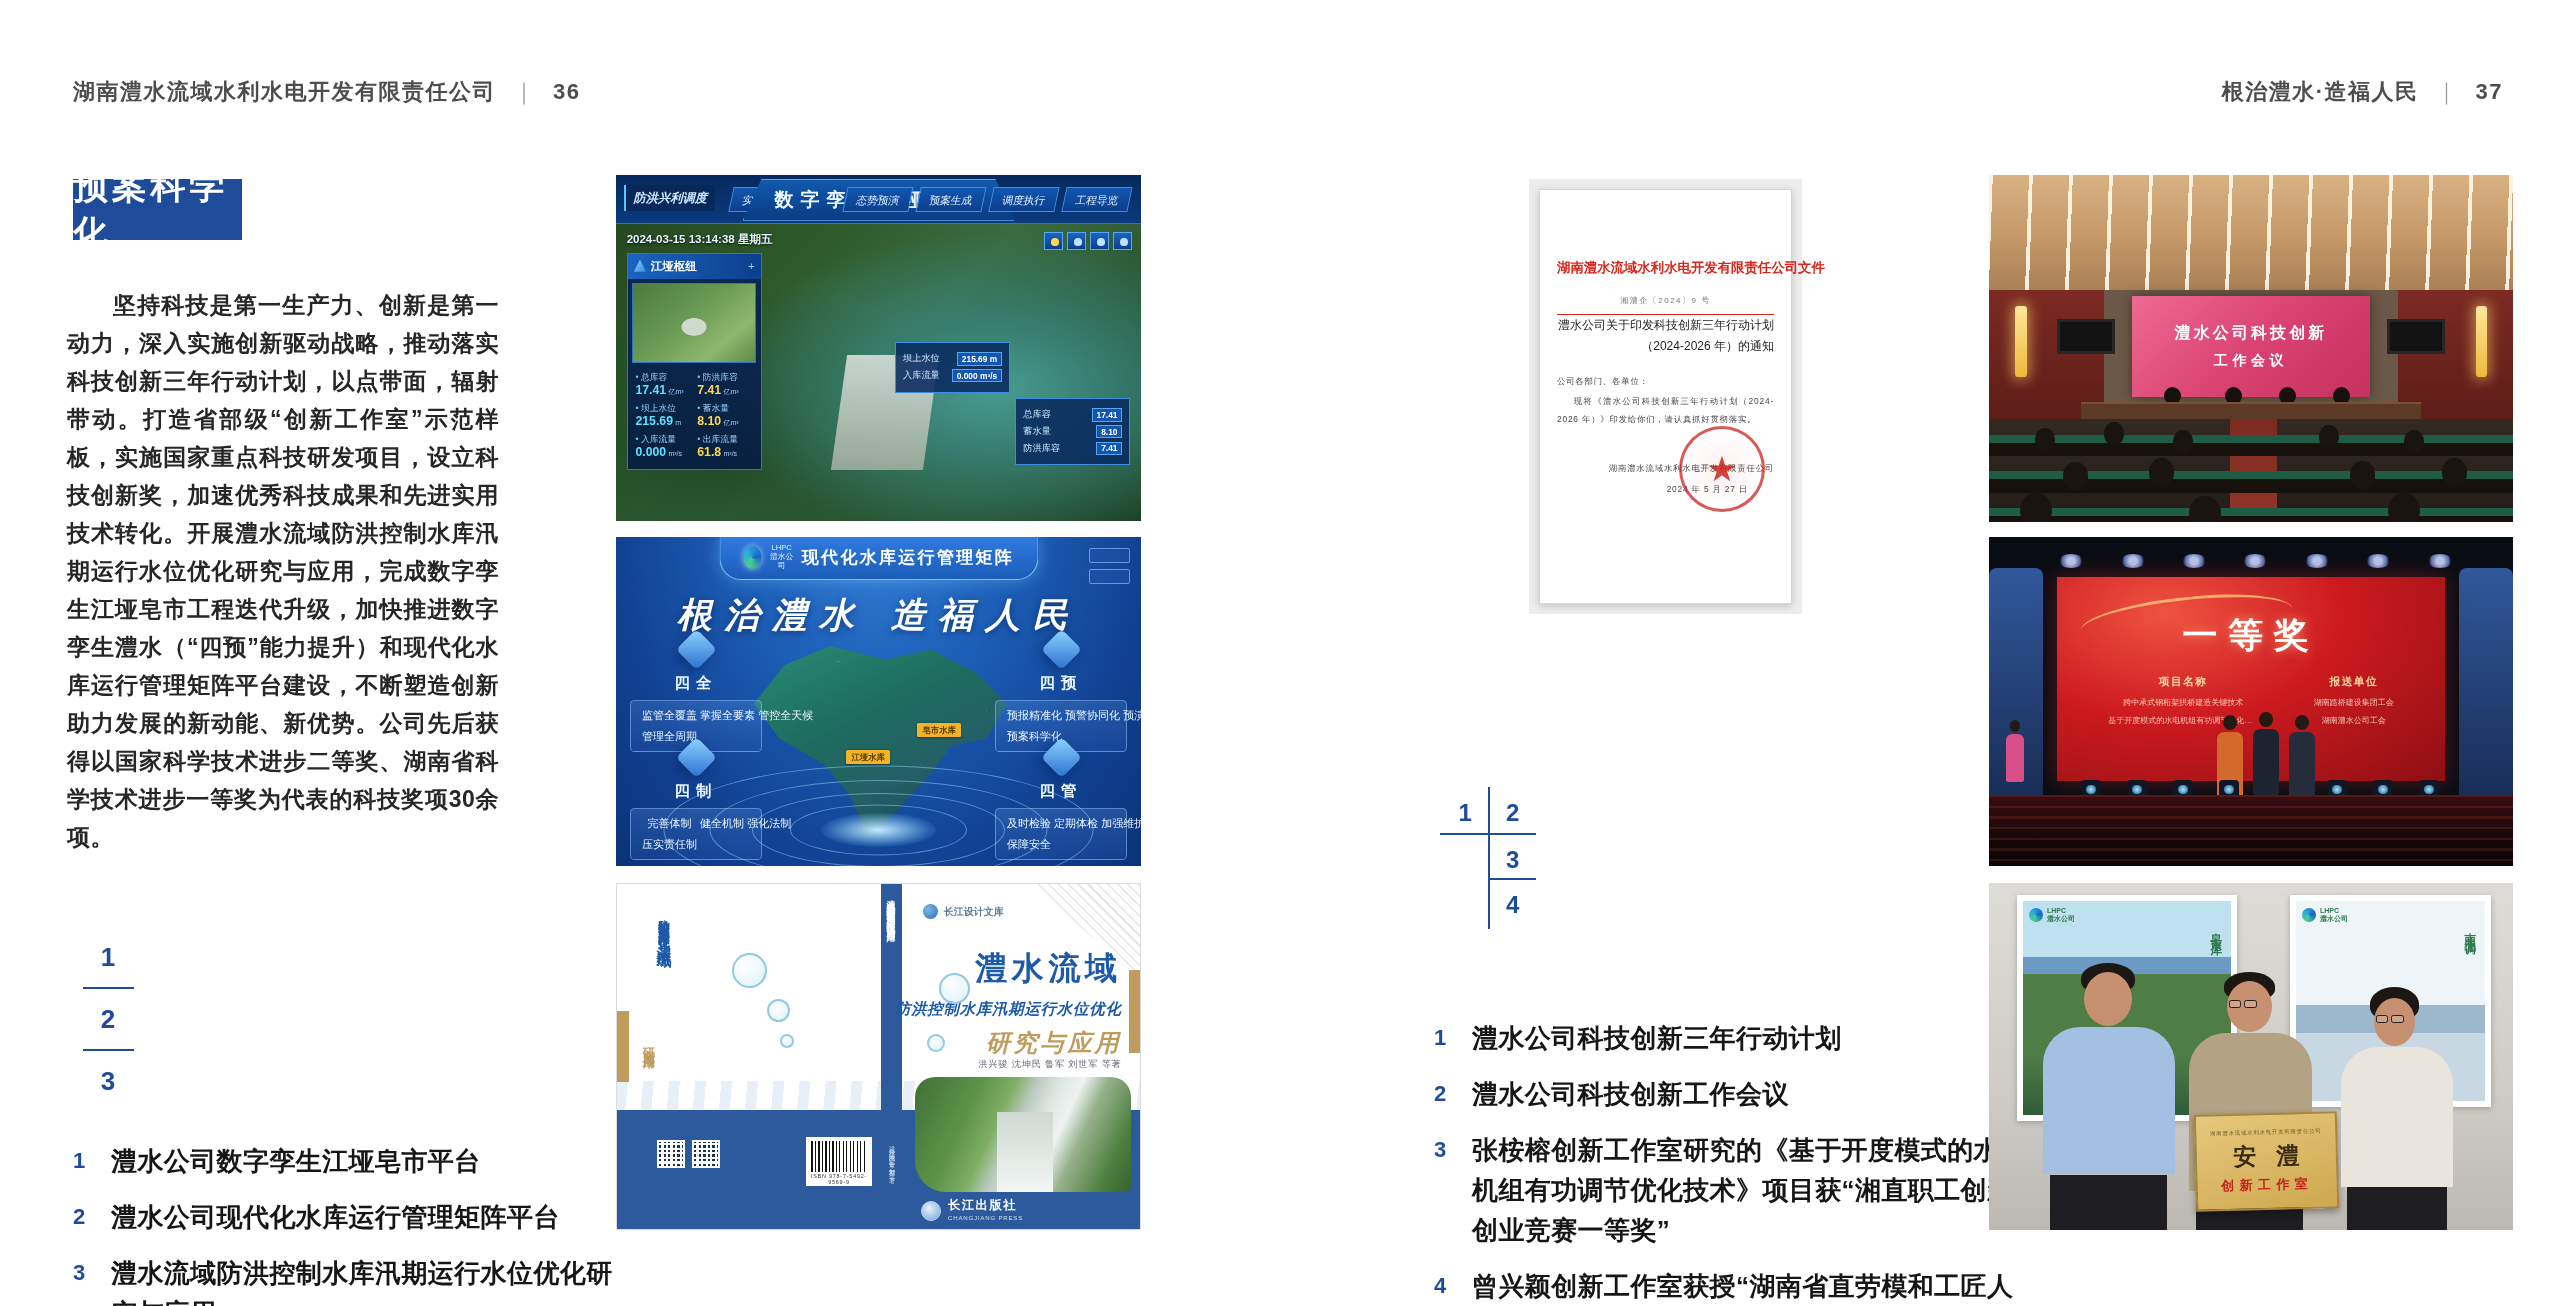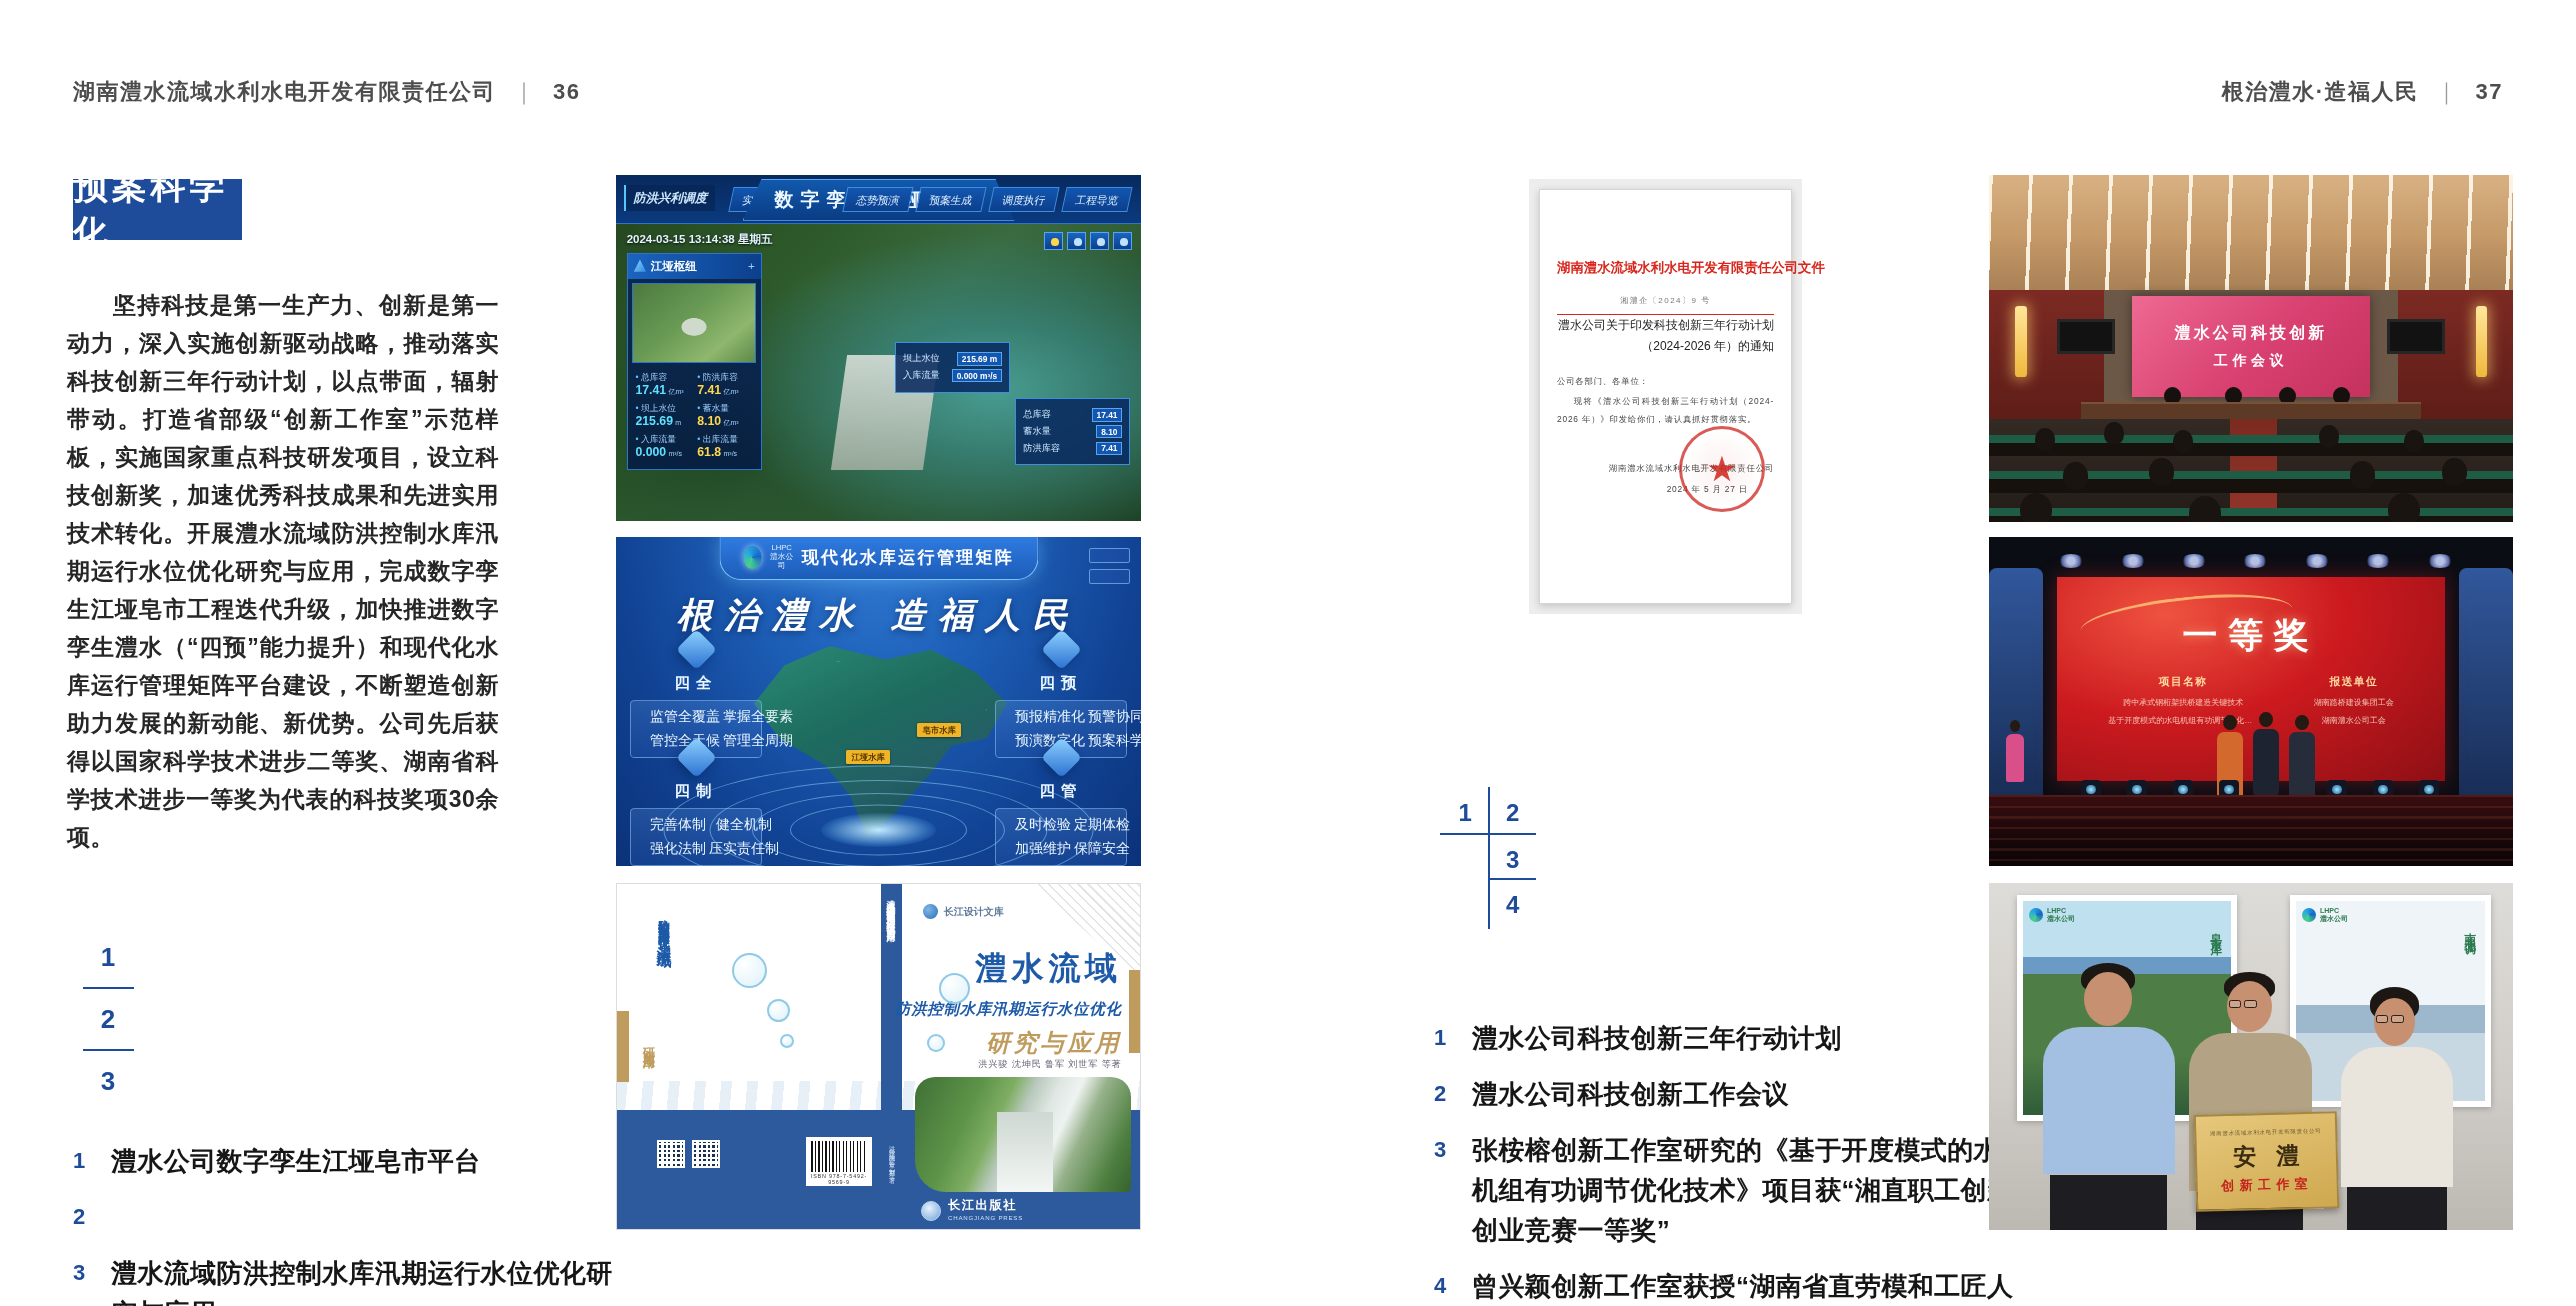--- a/index.html
+++ b/index.html
@@ -110,22 +110,22 @@
     background:linear-gradient(155deg,#2a8a74 0%,#1d6b5e 40%,#245f66 65%,#123f48 100%);
     clip-path:polygon(12% 10%,30% 0,52% 7%,70% 2%,88% 14%,100% 30%,92% 48%,78% 52%,70% 66%,55% 88%,45% 100%,38% 78%,28% 62%,10% 48%,0 30%);
     box-shadow:0 0 26px rgba(70,230,200,.4);}
   .f2-map::after{content:"";position:absolute;inset:8%;border:0.8px solid rgba(190,255,240,.35);
     clip-path:polygon(12% 10%,30% 0,52% 7%,70% 2%,88% 14%,100% 30%,92% 48%,78% 52%,70% 66%,55% 88%,45% 100%,38% 78%,28% 62%,10% 48%,0 30%);}
   .f2-tag{background:#f0b428;color:#5a3c00;font-size:8.4px;font-weight:bold;padding:1.5px 5.4px;border-radius:1.5px;box-shadow:0 0.8px 2.3px rgba(0,0,0,.4);white-space:nowrap;}
   .f2-q{width:132px;text-align:center;}
   .f2-ico{width:29px;height:29px;margin:0 auto;background:linear-gradient(135deg,#8fd4ff,#2a6fd0);transform:rotate(45deg);border-radius:5.4px;box-shadow:0 4.6px 10.7px rgba(0,30,80,.45);}
   .f2-qname{color:#eaf6ff;font-size:15.4px;font-weight:bold;letter-spacing:6.1px;margin:9.2px 0 6.1px;}
   .f2-qpanel{background:linear-gradient(180deg,rgba(120,180,255,.20),rgba(40,90,180,.30));
-    border:0.8px solid rgba(150,205,255,.5);border-radius:4.6px;padding:7px 19px;
-    display:grid;grid-template-columns:1fr 1fr;gap:5.4px 3.1px;font-size:14px;color:#eaf6ff;white-space:nowrap;}
+    border:0.8px solid rgba(150,205,255,.5);border-radius:4.6px;padding:7px 11px;
+    display:grid;grid-template-columns:1fr 1fr 1fr;gap:5.4px 3.1px;font-size:11px;color:#eaf6ff;white-space:nowrap;}
   .f2-ripple{left:50%;bottom:-37px;transform:translateX(-50%);width:461px;height:146px;}
   .f2-ripple i{position:absolute;left:50%;top:50%;transform:translate(-50%,-50%);border:1.5px solid rgba(150,220,255,.5);border-radius:50%;}
   .f2-ripple .glow{width:115px;height:34px;background:radial-gradient(ellipse,#bfeaff 0%,rgba(120,200,255,.25) 60%,transparent 75%);border:none;}
   .f2-pill{width:41px;height:15.4px;border:0.8px solid rgba(150,205,255,.6);border-radius:2.3px;background:rgba(40,90,180,.35);}
 
   
   .bk-band{left:0;right:0;bottom:0;height:119px;background:var(--navy);}
   .bk-wave{left:0;right:0;bottom:119px;height:29px;background:repeating-linear-gradient(95deg,rgba(120,170,210,.18) 0 10.7px,rgba(255,255,255,0) 10.7px 26px);}
   .bk-spine{left:264px;top:0;width:21px;height:100%;background:var(--navy);}
   .bk-spine .t{color:#fff;font-size:8.8px;letter-spacing:1.5px;margin:9.2px auto 0;display:block;height:242px;font-weight:bold;}
@@ -269,20 +269,21 @@
   <div class="n">3</div>
 </div>
 
 <div class="abs caps caps-left">
   <div class="cap-row">
     <span class="cap-num">1</span>
     <span class="cap-text">澧水公司数字孪生江垭皂市平台</span>
   </div>
   <div class="cap-row">
     <span class="cap-num">2</span>
+    <span class="cap-text">澧水公司现代化水库运行管理矩阵平台</span>
   </div>
   <div class="cap-row">
     <span class="cap-num">3</span>
     <span class="cap-text">澧水流域防洪控制水库汛期运行水位优化研究与应用</span>
   </div>
 </div>
 
 <div class="abs fig fig1">
   <div class="abs f1-dam"></div>
   <div class="abs f1-top"></div>

